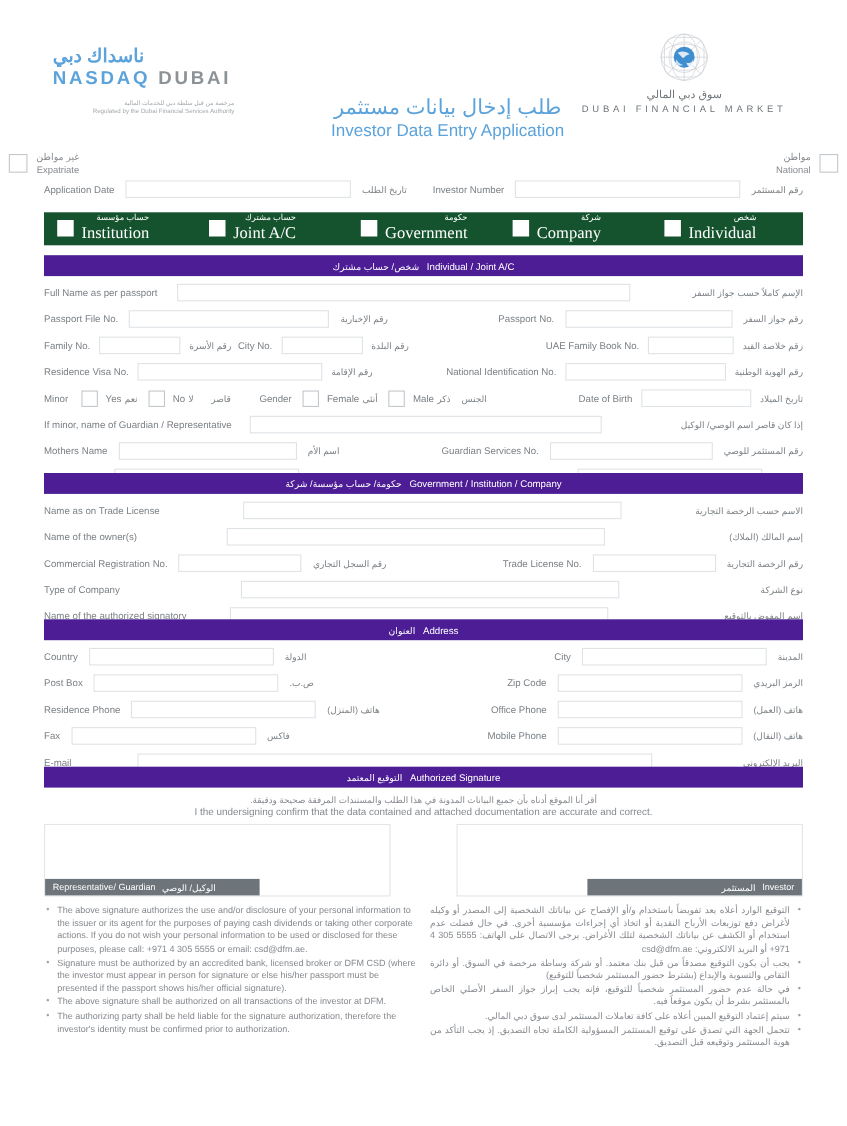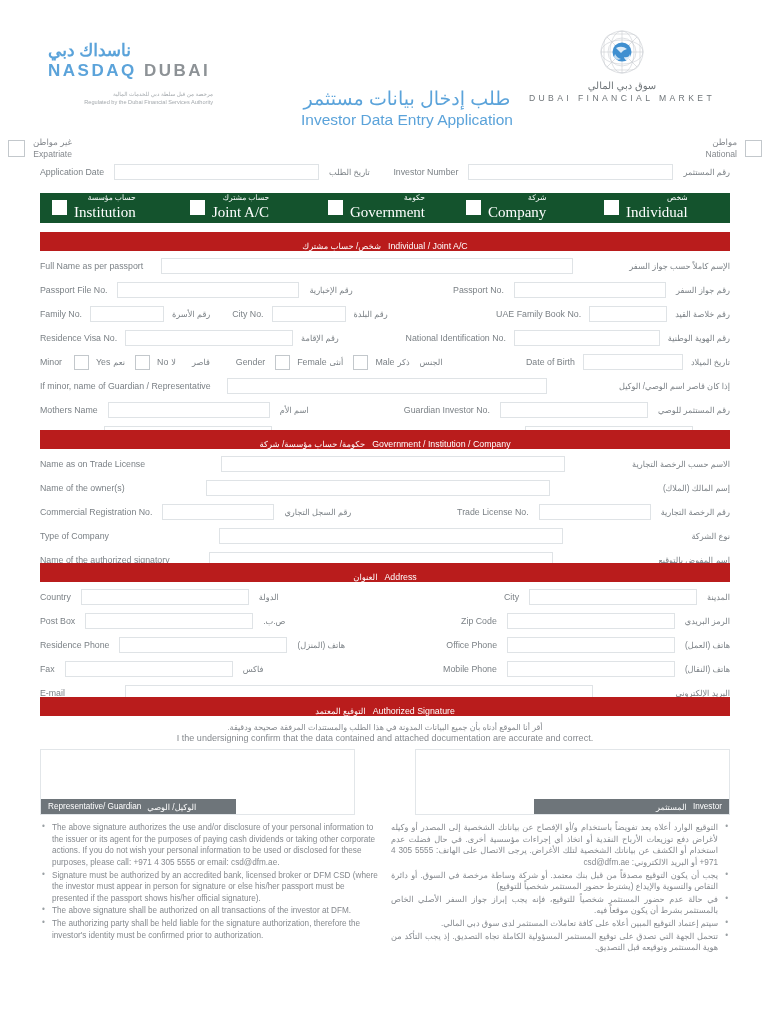--- a/index.html
+++ b/index.html
@@ -56,22 +56,22 @@
   
   .typebar { position:absolute; left:40px; right:40px; top:193px; height:30px;
              background:#14532d; display:flex; align-items:center;font-family:Liberation Serif, serif; }
   .type-item { display:flex; align-items:center; gap:7px; flex:1 1 0; padding-left:12px; }
   .type-item .cb { width:15px; height:15px; background:#fff; flex:0 0 auto; }
   .type-lbl { color:#ffffff; font-size:8.6px; line-height:1.3; }
   .type-lbl .ar { direction:rtl; font-size:7.6px; display:block; }
   .type-lbl .en { display:block; font-size:15px; }
 
   
-  .secbar { background:#b91c1c; color:#fff; height:19px; display:flex;
-            align-items:flex-end; justify-content:center; gap:7px; font-size:8.8px; }
+  .secbar { background:#4c1d95; color:#fff; height:19px; display:flex;
+            align-items:center; justify-content:center; gap:7px; font-size:8.8px; }
   .secbar .ar { direction:rtl; font-size:8.4px; }
 
   .section { position:absolute; left:40px; right:40px; }
 
   .body-rows { padding-top:3px; }
 
   
   .notes { position:absolute; left:40px; right:40px; top:822px; display:flex; gap:12px; }
   .notes-col { width:50%; }
   ul.notes-list { margin:0; padding:0; list-style:none; }
@@ -227,21 +227,21 @@
         <span class="spacer"></span>
         <span class="lbl-en">Passport No.</span>
         <span class="inp" style="width:152px;margin-left:10px;"></span>
         <span class="lbl-ar" style="margin-left:10px;">رقم جواز السفر</span>
       </div>
 
       <div class="fld-row">
         <span class="lbl-en">Family No.</span>
         <span class="inp" style="width:74px;margin-left:8px;"></span>
         <span class="lbl-ar" style="margin-left:8px;">رقم الأسرة</span>
-        <span class="lbl-en" style="margin-left:22px;">City No.</span>
+        <span class="lbl-en" style="margin-left:6px;">City No.</span>
         <span class="inp" style="width:74px;margin-left:8px;"></span>
         <span class="lbl-ar" style="margin-left:8px;">رقم البلدة</span>
         <span class="spacer"></span>
         <span class="lbl-en">UAE Family Book No.</span>
         <span class="inp" style="width:78px;margin-left:8px;"></span>
         <span class="lbl-ar" style="margin-left:8px;">رقم خلاصة القيد</span>
       </div>
 
       <div class="fld-row">
         <span class="lbl-en">Residence Visa No.</span>
@@ -283,21 +283,21 @@
         <span class="inp" style="width:320px;margin-left:16px;"></span>
         <span class="spacer"></span>
         <span class="lbl-ar">إذا كان قاصر اسم الوصي/ الوكيل</span>
       </div>
 
       <div class="fld-row">
         <span class="lbl-en">Mothers Name</span>
         <span class="inp" style="width:162px;margin-left:10px;"></span>
         <span class="lbl-ar" style="margin-left:10px;">اسم الأم</span>
         <span class="spacer"></span>
-        <span class="lbl-en">Guardian Investor No.</span>
+        <span class="lbl-en">Guardian Services No.</span>
         <span class="inp" style="width:148px;margin-left:10px;"></span>
         <span class="lbl-ar" style="margin-left:10px;">رقم المستثمر للوصي</span>
       </div>
 
       <div class="fld-row">
         <span class="lbl-en">Country Code</span>
         <span class="inp" style="width:168px;margin-left:10px;"></span>
         <span class="lbl-ar" style="margin-left:10px;">رمز الدولة</span>
         <span class="spacer"></span>
         <span class="lbl-en">Nationality</span>

